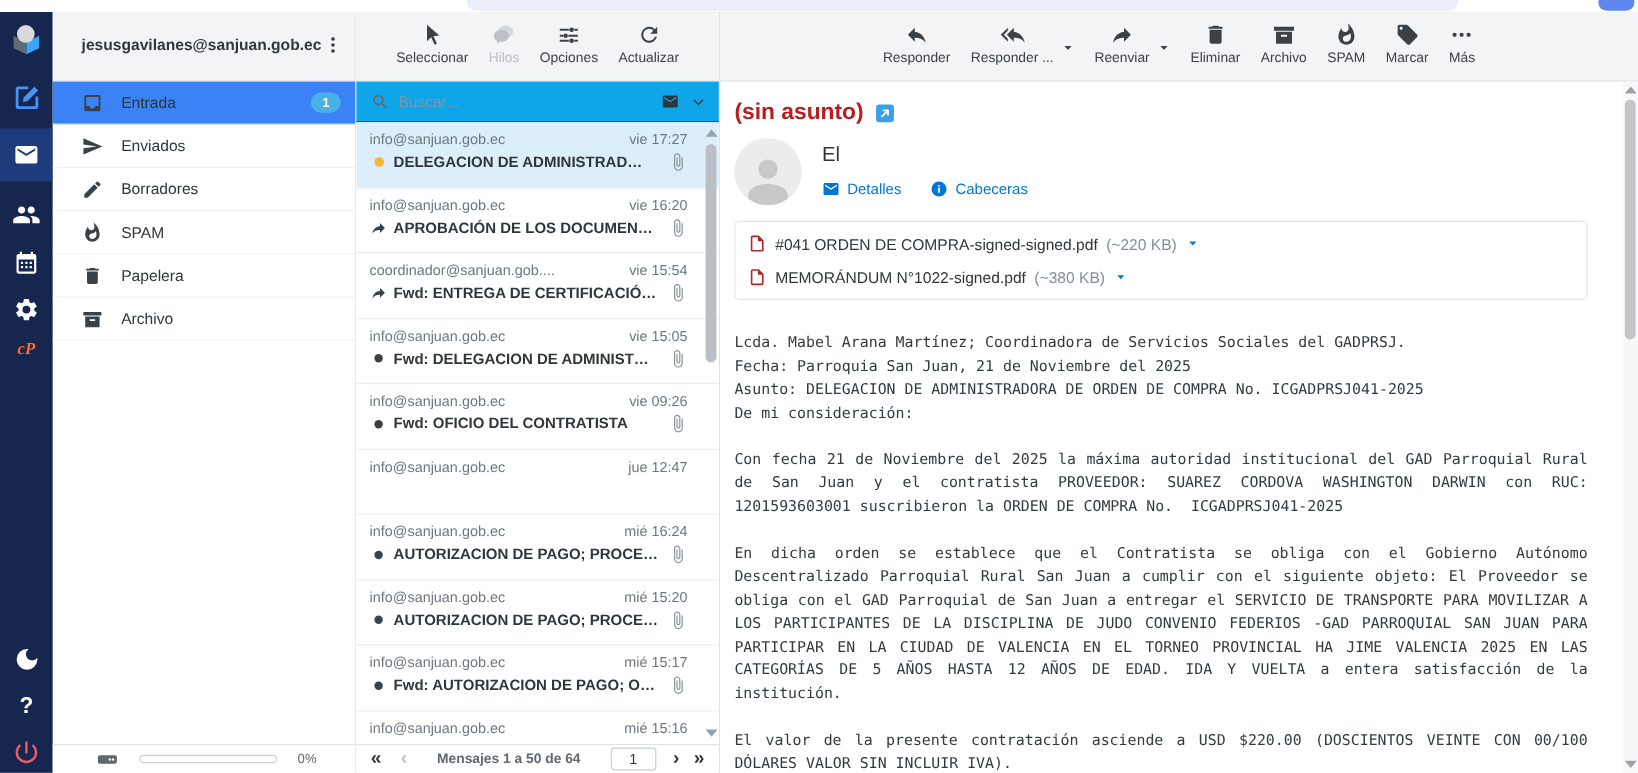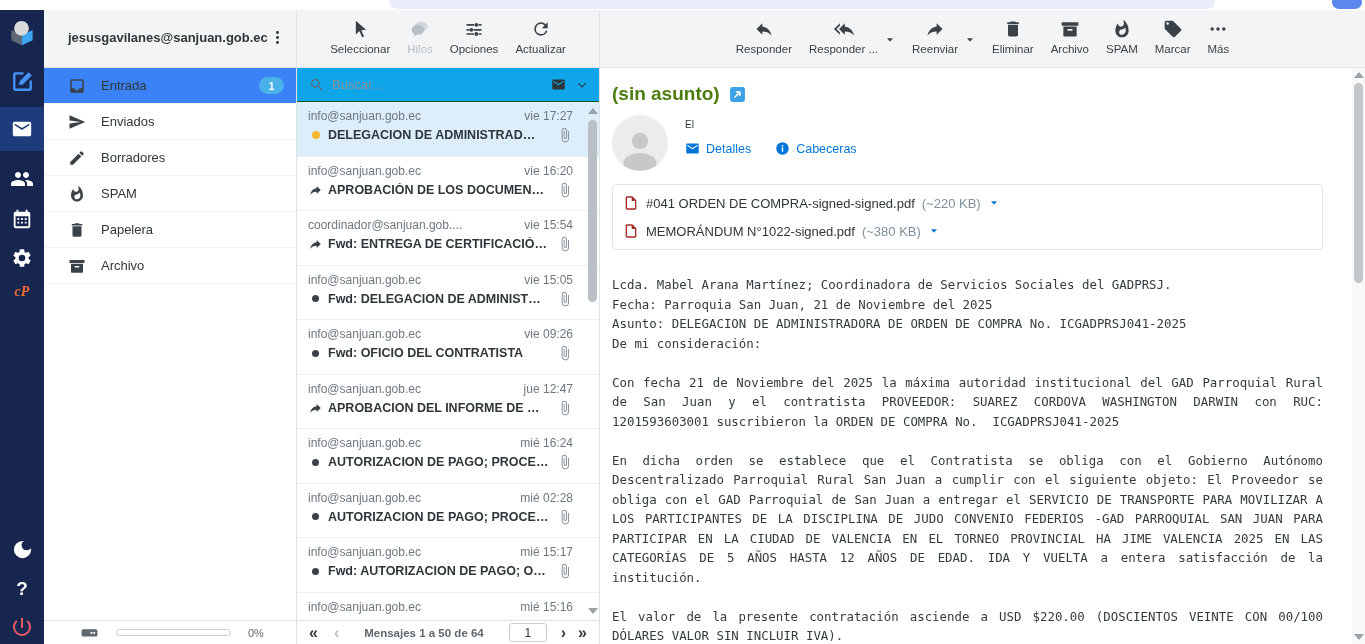--- a/index.html
+++ b/index.html
@@ -105,28 +105,28 @@
   .pg-text { flex:1; text-align:center; font-size:11.5px; font-weight:bold; color:#5f686f; }
   .pg-box { width:38px; height:19px; border:1px solid #c9ced3; border-radius:3px; background:#fff;
             font-size:12px; color:#30373a; display:flex; align-items:center; justify-content:center; }
   .pg-next { font-size:16px; font-weight:bold; margin-left:14px; cursor:pointer; }
   .pg-last { font-size:16px; font-weight:bold; margin-left:12px; cursor:pointer; }
 
   
   .view { flex:1; position:relative; }
   .view-content { flex:1; overflow:hidden; padding:15px 42px 0 12px; position:relative; }
   .subject-row { display:flex; align-items:center; gap:9px; }
-  .subject { font-size:19px; font-weight:bold; color:#4d7c0f; }
+  .subject { font-size:19px; font-weight:bold; color:#b91c1c; }
   .ext-link { width:17px; height:17px; cursor:pointer; }
   .sender-row { display:flex; margin-top:10px; }
   .avatar { width:56px; height:56px; border-radius:50%; background:#ececee; overflow:hidden;
             display:flex; align-items:flex-end; justify-content:center; }
   .avatar .icon { width:44px; height:44px; color:#c6c8ca; }
   .sender-meta { margin-left:17px; padding-top:4px; }
-  .sender-name { font-size:10px; color:#30373a; }
+  .sender-name { font-size:17px; color:#30373a; }
   .sender-links { display:flex; gap:24px; margin-top:11px; align-items:flex-start; }
   .hlink { display:flex; gap:6px; align-items:center; font-size:12.5px; color:#0275d8; cursor:pointer; }
   .hlink .icon { width:15px; height:15px; }
 
   .att-box { margin-top:13px; border:1px solid #e1e5e8; border-radius:4px; padding:4px 10px; }
   .att-list { list-style:none; }
   .att-row { display:flex; align-items:center; gap:7px; height:28px; font-size:13px; cursor:pointer; }
   .att-icon { width:16px; height:16px; color:#a62b25; flex-shrink:0; }
   .att-name { color:#2f363a; }
   .att-size { color:#7f909c; }
@@ -441,34 +441,20 @@
                 </svg>
               </span>
     </div>
   </li>
 
   <li class="msg-row has-attach" data-marker="forward">
     <div class="msg-line1">
       <span class="m-from">info@sanjuan.gob.ec</span>
       <span class="m-date">jue 12:47</span>
     </div>
-    <div class="msg-line2">
-
-      <span class="marker fwd icon">
-                <svg viewBox="0 0 24 24" fill="currentColor">
-                  <path d="M14 9V5l7 7-7 7v-4.1c-5 0-8.5 1.6-11 5.1 1-5 4-10 11-11z"></path>
-                </svg>
-              </span>
-      <span class="m-subject">APROBACION DEL INFORME DE …</span>
-      <span class="clip icon">
-                <svg viewBox="0 0 24 24" fill="currentColor">
-                  <path d="M16.5 6v11.5c0 2.21-1.79 4-4 4s-4-1.79-4-4V5c0-1.38 1.12-2.5 2.5-2.5S13.5 3.62 13.5 5v10.5c0 .55-.45 1-1 1s-1-.45-1-1V6H10v9.5c0 1.38 1.12 2.5 2.5 2.5s2.5-1.12 2.5-2.5V5c0-2.21-1.79-4-4-4S7 2.79 7 5v12.5c0 3.04 2.46 5.5 5.5 5.5s5.5-2.46 5.5-5.5V6h-1.5z"></path>
-                </svg>
-              </span>
-    </div>
   </li>
 
   <li class="msg-row has-attach" data-marker="dot">
     <div class="msg-line1">
       <span class="m-from">info@sanjuan.gob.ec</span>
       <span class="m-date">mié 16:24</span>
     </div>
     <div class="msg-line2">
 
       <span class="marker dot-dark"></span>
@@ -478,21 +464,21 @@
                 <svg viewBox="0 0 24 24" fill="currentColor">
                   <path d="M16.5 6v11.5c0 2.21-1.79 4-4 4s-4-1.79-4-4V5c0-1.38 1.12-2.5 2.5-2.5S13.5 3.62 13.5 5v10.5c0 .55-.45 1-1 1s-1-.45-1-1V6H10v9.5c0 1.38 1.12 2.5 2.5 2.5s2.5-1.12 2.5-2.5V5c0-2.21-1.79-4-4-4S7 2.79 7 5v12.5c0 3.04 2.46 5.5 5.5 5.5s5.5-2.46 5.5-5.5V6h-1.5z"></path>
                 </svg>
               </span>
     </div>
   </li>
 
   <li class="msg-row has-attach" data-marker="dot">
     <div class="msg-line1">
       <span class="m-from">info@sanjuan.gob.ec</span>
-      <span class="m-date">mié 02:28</span>
+      <span class="m-date">mié 15:20</span>
     </div>
     <div class="msg-line2">
 
       <span class="marker dot-dark"></span>
 
       <span class="m-subject">AUTORIZACION DE PAGO; PROCE…</span>
       <span class="clip icon">
                 <svg viewBox="0 0 24 24" fill="currentColor">
                   <path d="M16.5 6v11.5c0 2.21-1.79 4-4 4s-4-1.79-4-4V5c0-1.38 1.12-2.5 2.5-2.5S13.5 3.62 13.5 5v10.5c0 .55-.45 1-1 1s-1-.45-1-1V6H10v9.5c0 1.38 1.12 2.5 2.5 2.5s2.5-1.12 2.5-2.5V5c0-2.21-1.79-4-4-4S7 2.79 7 5v12.5c0 3.04 2.46 5.5 5.5 5.5s5.5-2.46 5.5-5.5V6h-1.5z"></path>
                 </svg>

